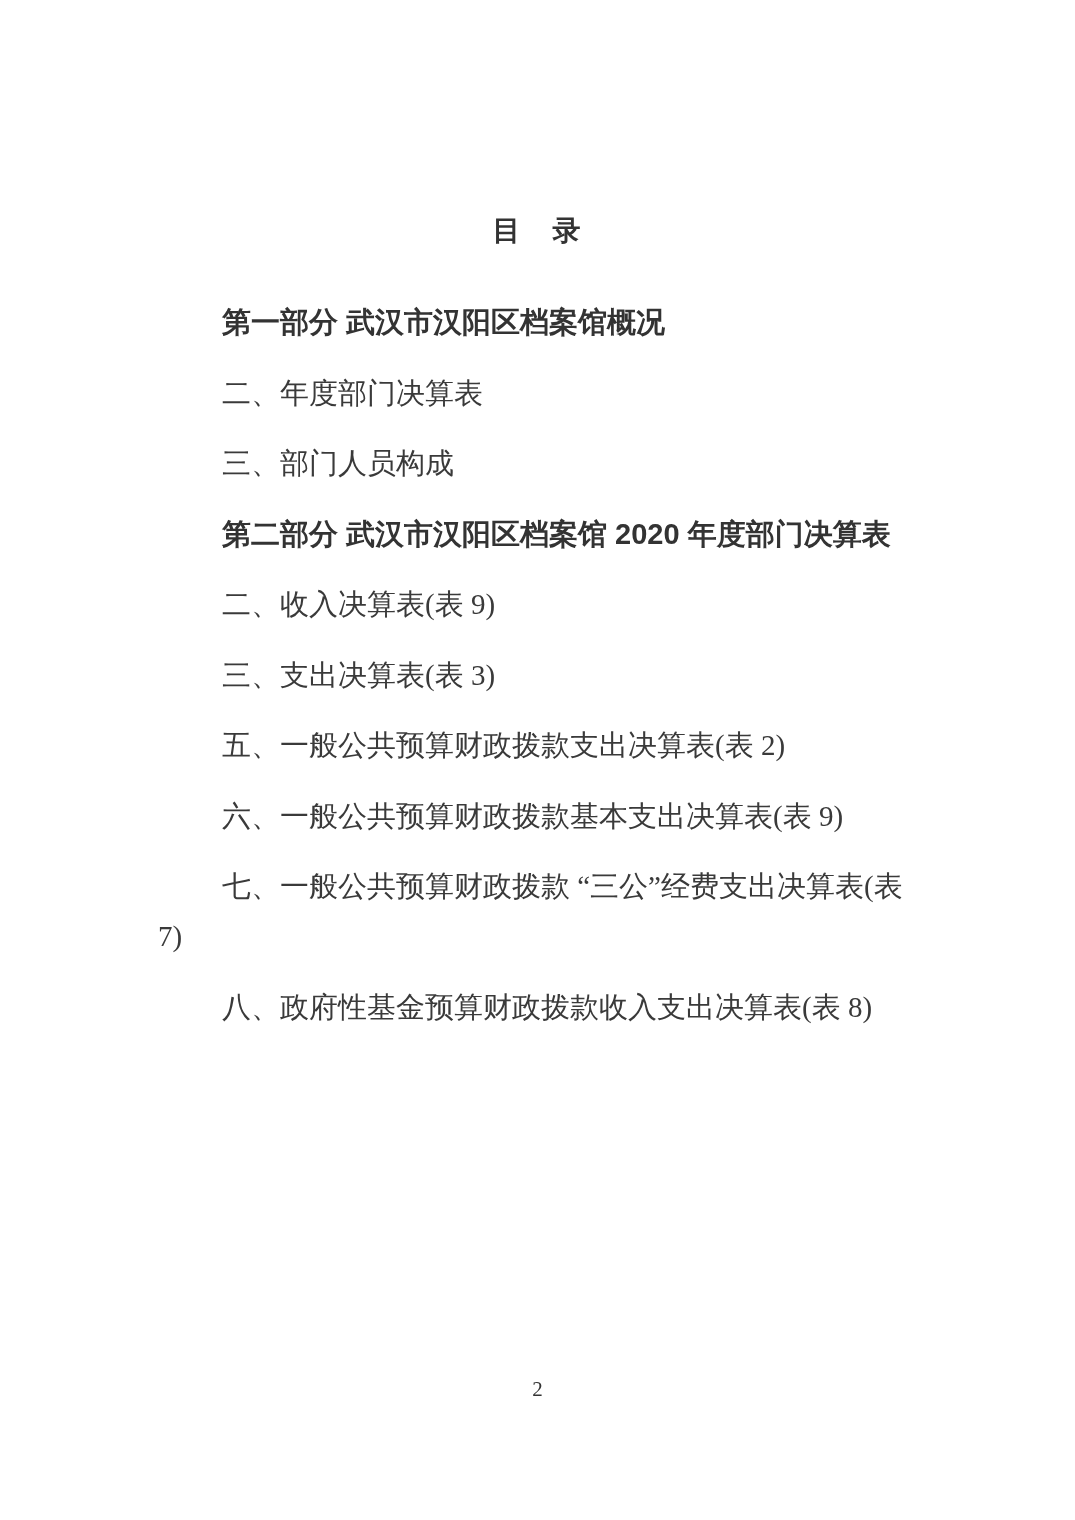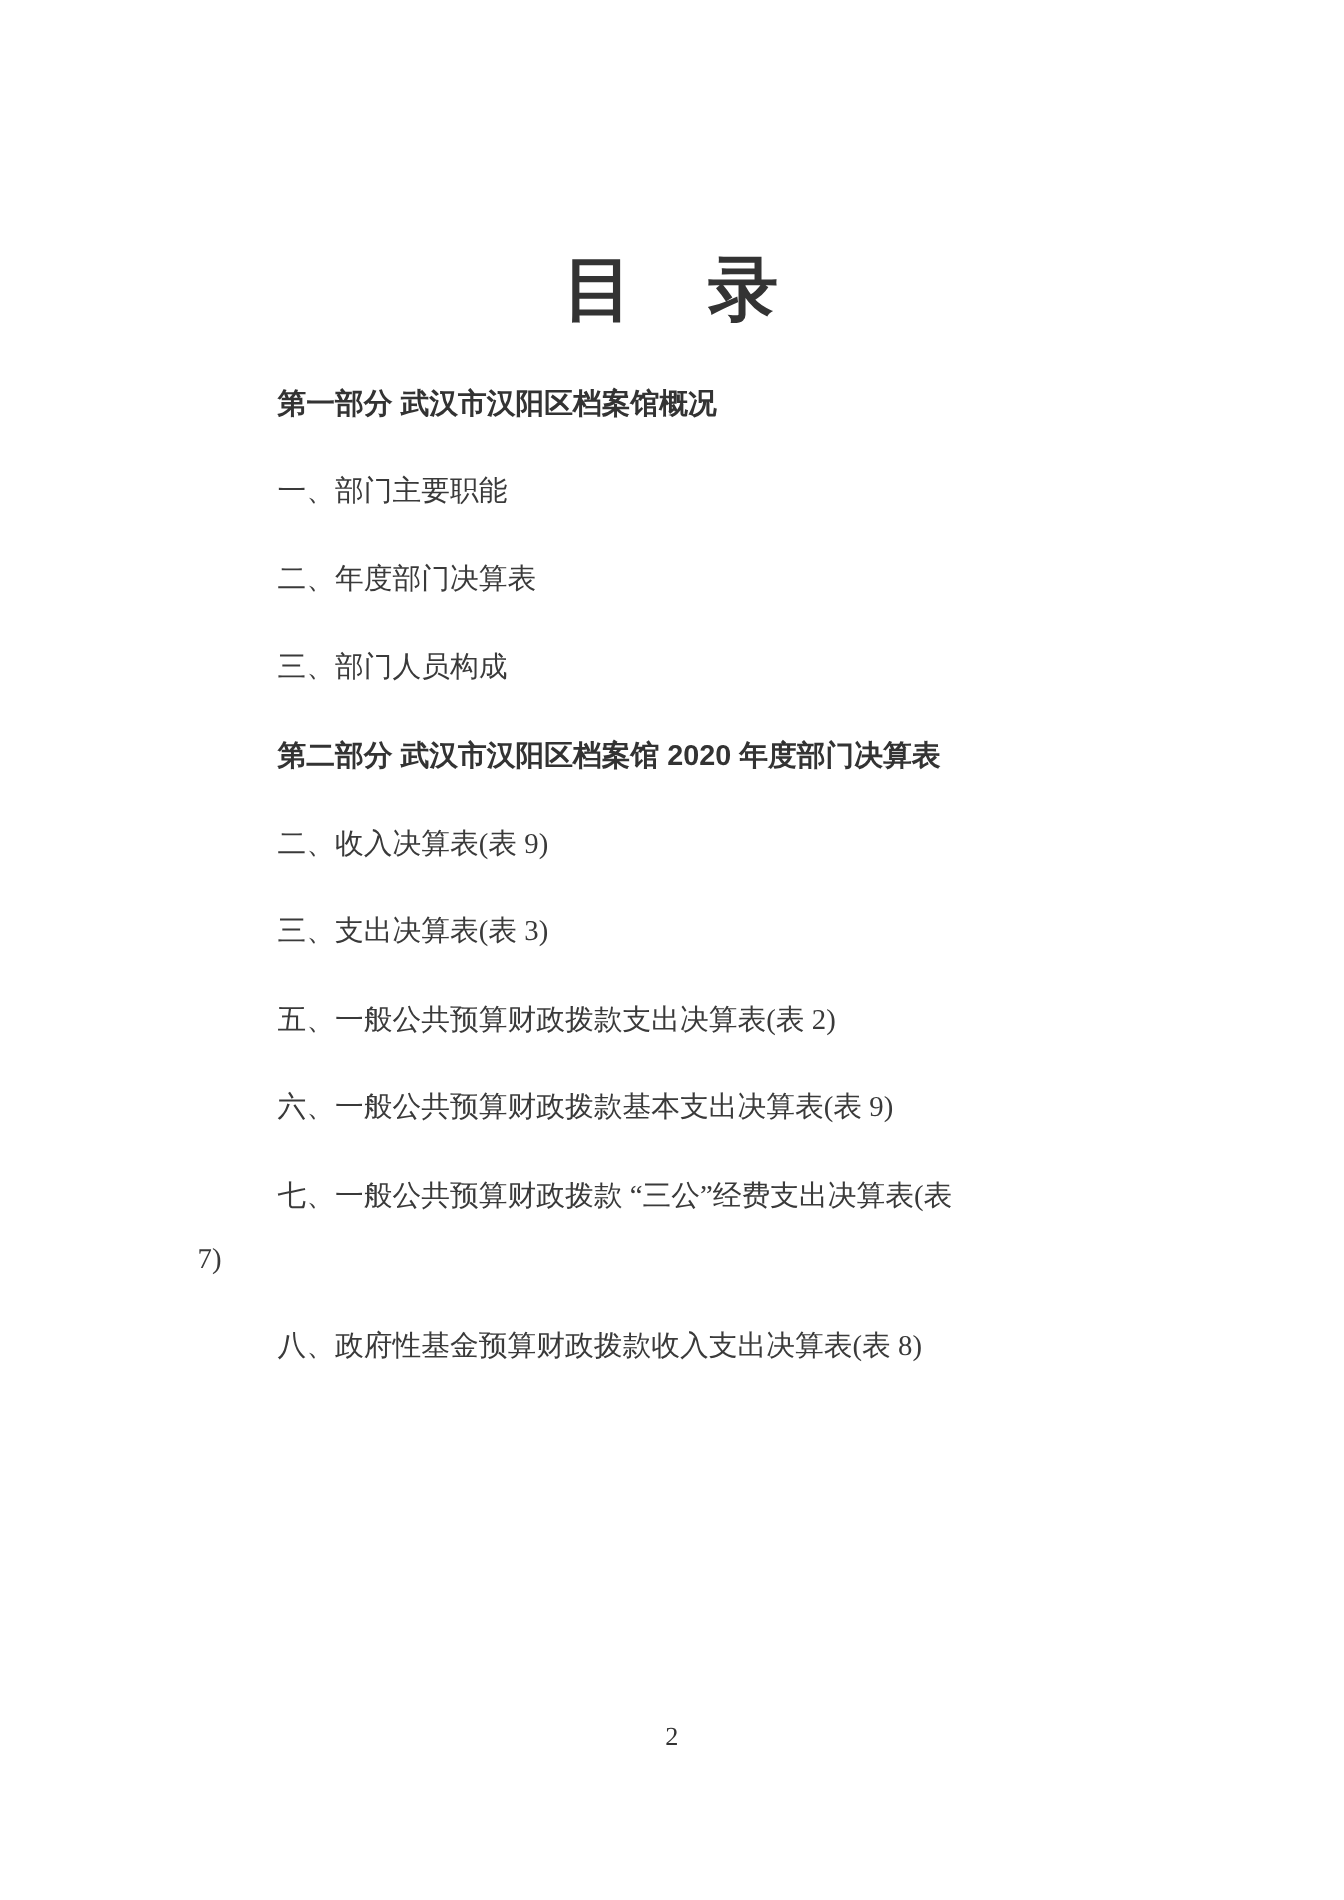--- a/index.html
+++ b/index.html
@@ -17,31 +17,31 @@
     margin: 0 auto;
     background: var(--background);
     overflow: hidden;
     font-family: "Liberation Serif", "DejaVu Serif", serif;
   }
   .content { padding-top: 205px; }
   .doc-title {
     margin: 0;
     font-family: "Liberation Sans", "DejaVu Sans", sans-serif;
     font-weight: bold;
-    font-size: 56px;
+    font-size: 28px;
     line-height: 52px;
     letter-spacing: 2px;
     text-align: center;
     color: var(--heading-text);
   }
   .toc { margin-top: 40px; }
   .para {
     margin: 0 80px 20.5px 158px;
     text-indent: 64px;
-    font-size: 23px;
+    font-size: 29px;
     line-height: 50px;
   }
   .para.heading {
     font-family: "Liberation Sans", "DejaVu Sans", sans-serif;
     font-weight: bold;
     color: var(--heading-text);
   }
   .para.item {
     font-family: "Liberation Serif", "DejaVu Serif", serif;
     font-weight: normal;
@@ -63,21 +63,20 @@
 </head>
 <body>
 
 <div class="page">
   <div class="content">
 
     <h1 class="doc-title">目　录</h1>
 
     <div class="toc">
       <div class="para heading">第一部分 武汉市汉阳区档案馆概况</div>
-      <div class="para item">一、部门主要职能</div>
       <div class="para item">二、年度部门决算表</div>
       <div class="para item">三、部门人员构成</div>
       <div class="para heading">第二部分 武汉市汉阳区档案馆 2020 年度部门决算表</div>
       <div class="para item">二、收入决算表(表 9)</div>
       <div class="para item">三、支出决算表(表 3)</div>
       <div class="para item">五、一般公共预算财政拨款支出决算表(表 2)</div>
       <div class="para item">六、一般公共预算财政拨款基本支出决算表(表 9)</div>
       <div class="para item">
         <div class="first-line">七、一般公共预算财政拨款 “三公”经费支出决算表(表</div>
         <div class="cont-line">7)</div>

